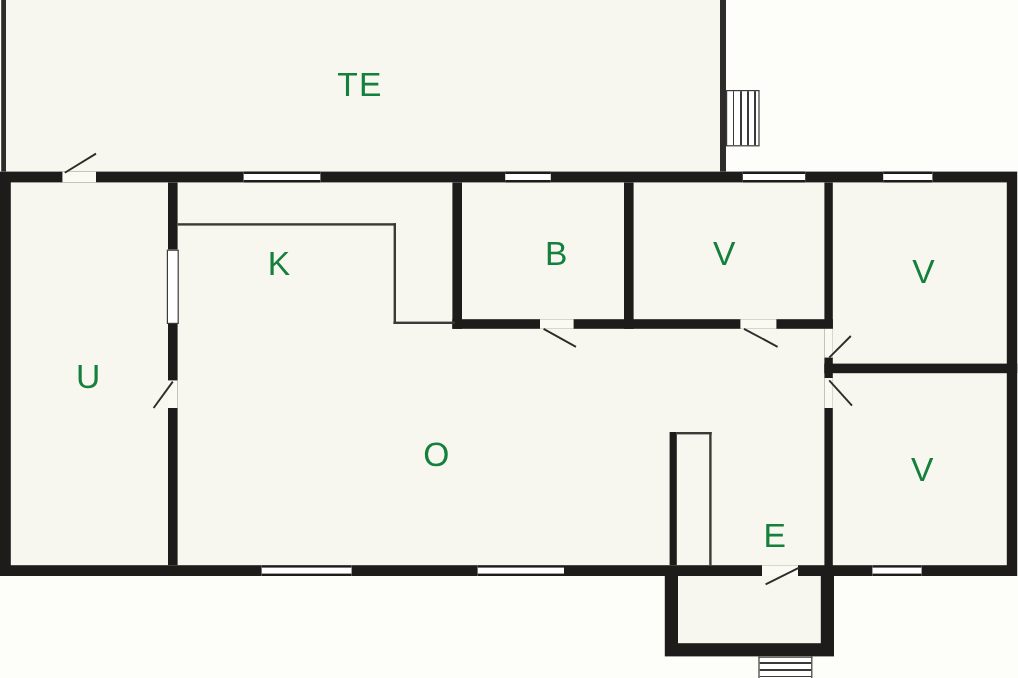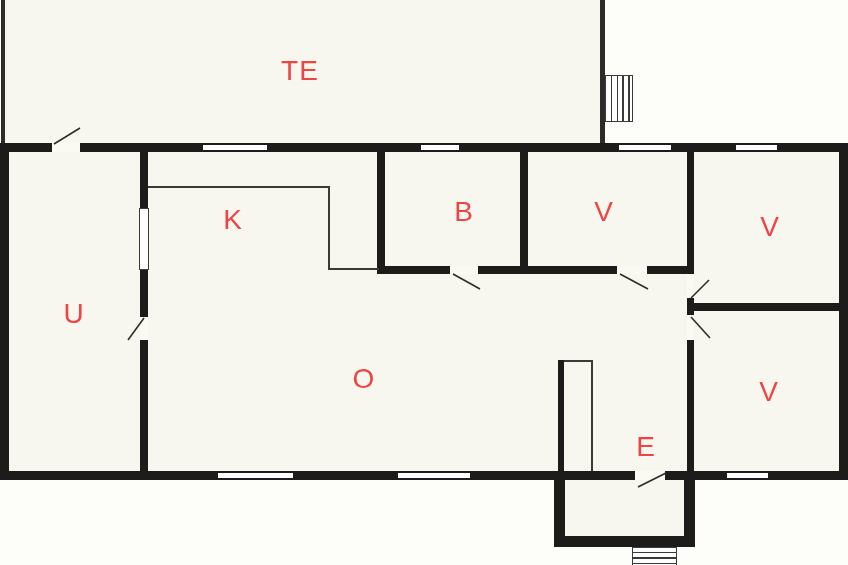--- a/index.html
+++ b/index.html
@@ -11,21 +11,21 @@
   .thinwall{position:absolute;background:#2e2c2a;}
   .roomfill{position:absolute;background:#f8f7ef;}
   .thin{position:absolute;background:#3c3a38;}
   .win{position:absolute;background:#ffffff;border-top:2px solid #1e1c1a;border-bottom:2px solid #1e1c1a;box-sizing:border-box;}
   .gap{position:absolute;background:#faf9f2;}
   .slot{position:absolute;background:#ffffff;border:1.5px solid #3c3a38;box-sizing:border-box;}
   .steps-v{position:absolute;background:#ffffff;border:1.5px solid #3c3a38;box-sizing:border-box;
     background-image:repeating-linear-gradient(90deg,transparent 0,transparent 4.5px,#3c3a38 4.5px,#3c3a38 6px);}
   .steps-h{position:absolute;background:#ffffff;border:1.5px solid #3c3a38;border-bottom:none;box-sizing:border-box;
     background-image:repeating-linear-gradient(180deg,transparent 0,transparent 4px,#3c3a38 4px,#3c3a38 5.5px);}
-  .label{position:absolute;transform:translate(-50%,-50%);font-size:28px;color:#ef4444;letter-spacing:1px;white-space:nowrap;}
+  .label{position:absolute;transform:translate(-50%,-50%);font-size:28px;color:#15803d;letter-spacing:1px;white-space:nowrap;}
   svg.overlay{position:absolute;left:0;top:0;pointer-events:none;}
 </style>
 </head>
 <body>
 
 <div class="canvas">
 
   <div class="roomfill" style="left:5px;top:0;width:595px;height:143px;"></div>
   <div class="thinwall" style="left:1px;top:0;width:4px;height:143px;"></div>
   <div class="thinwall" style="left:600px;top:0;width:5px;height:143px;"></div>

